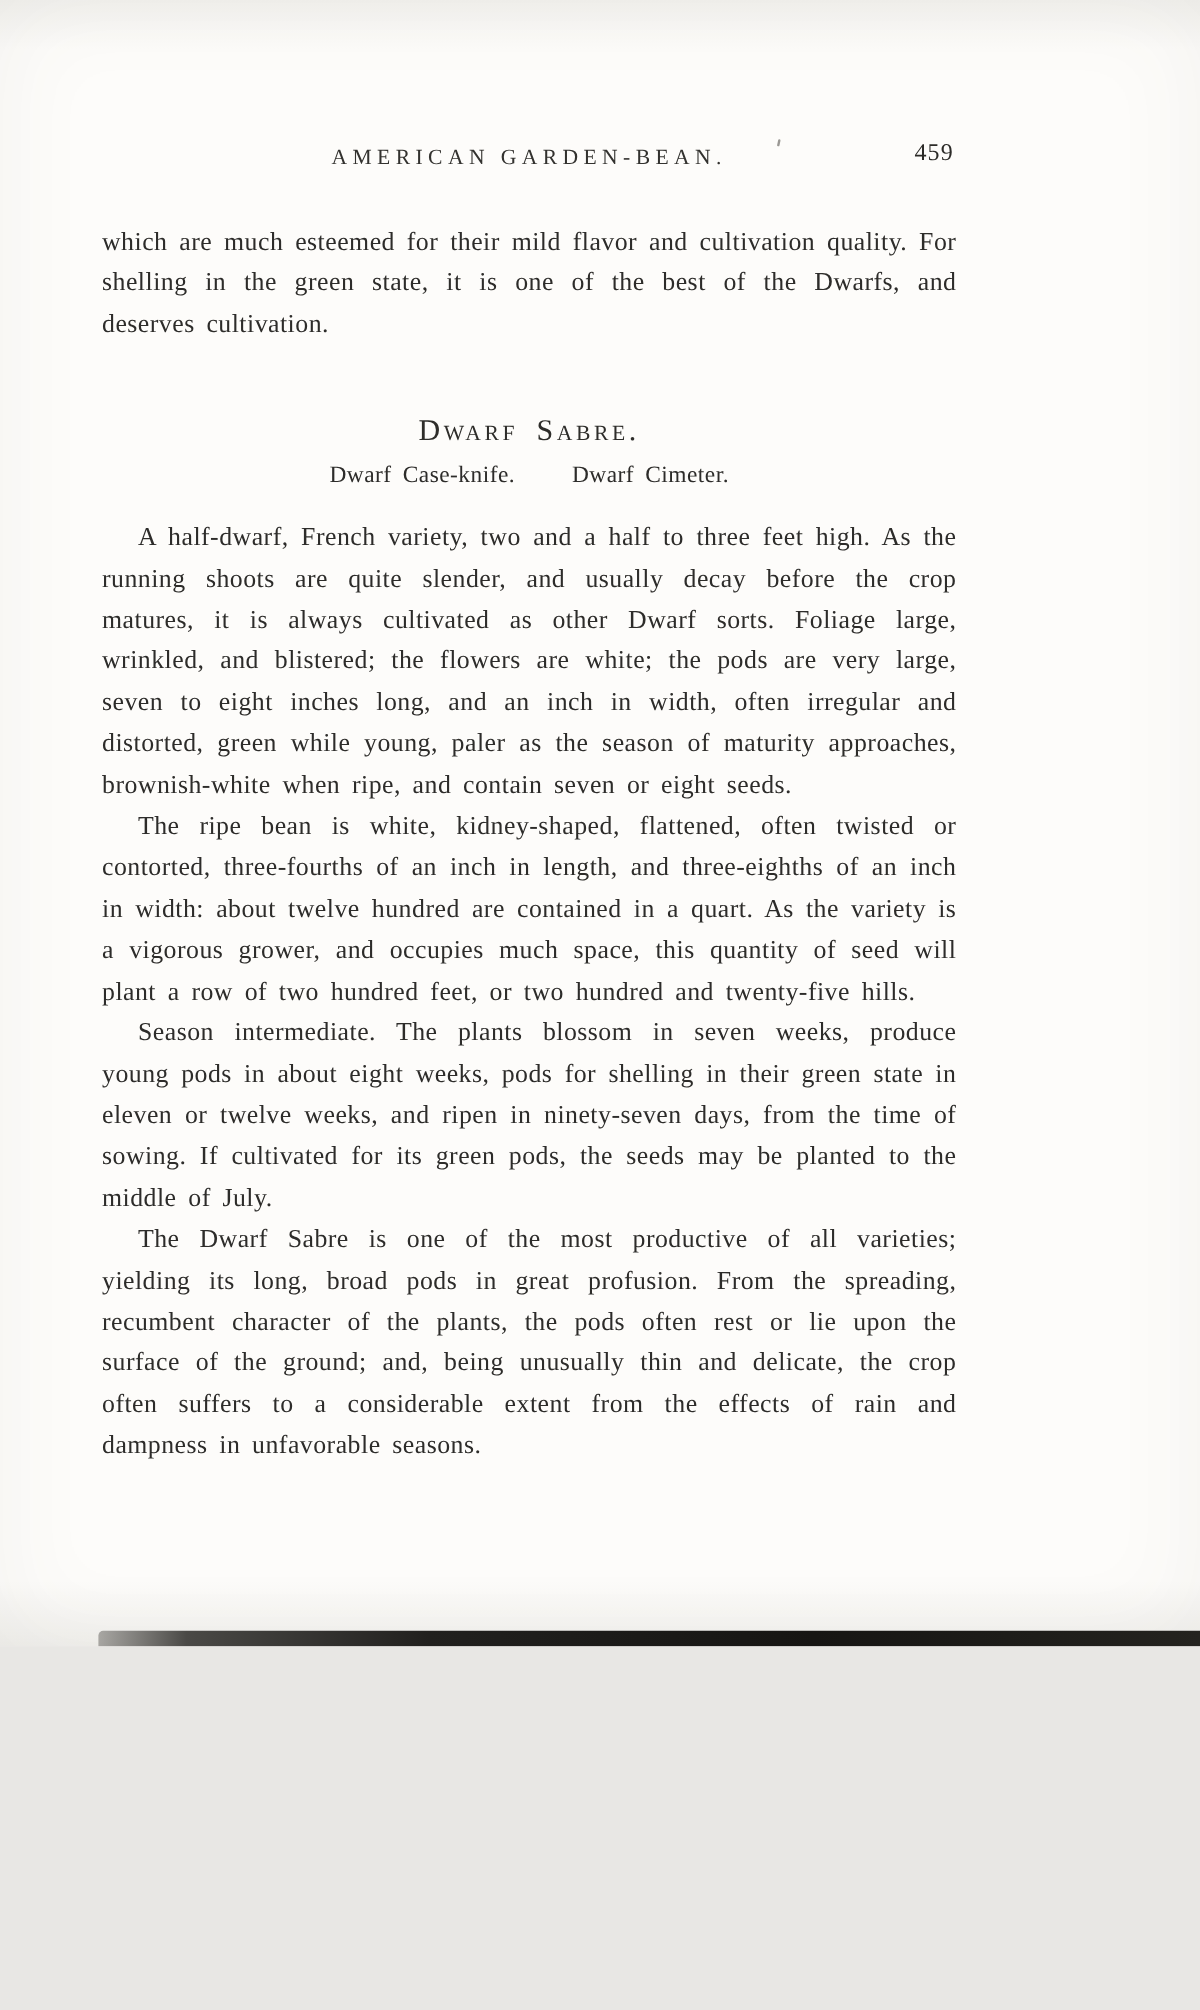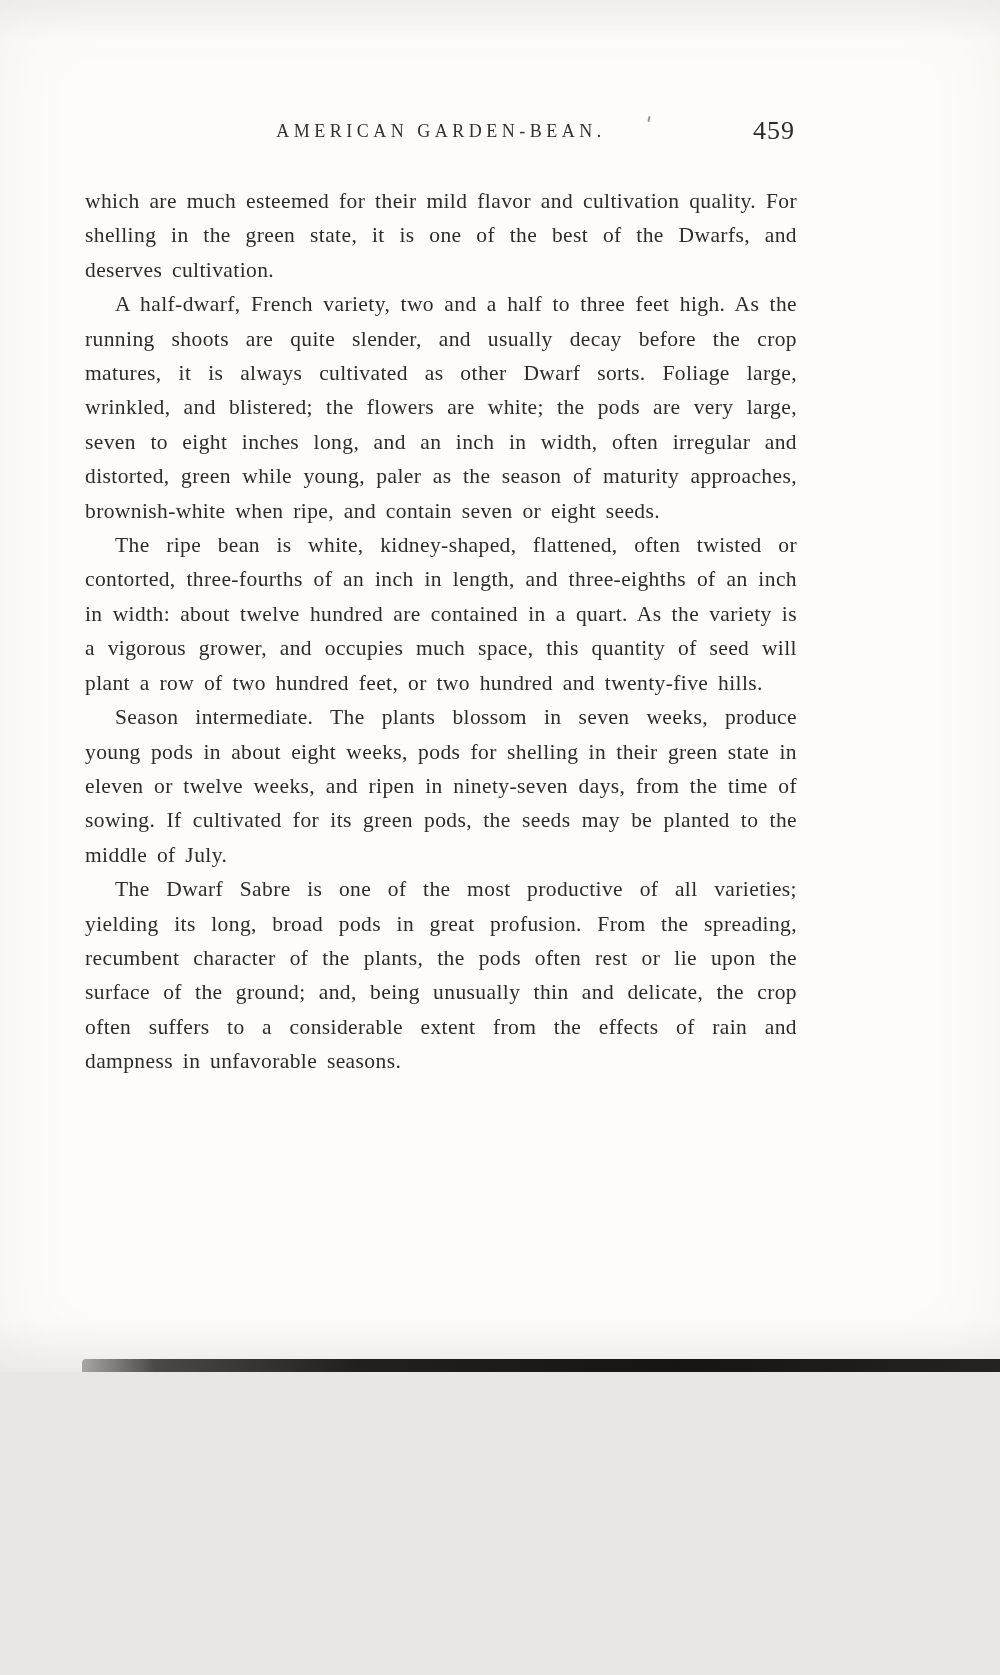--- a/index.html
+++ b/index.html
@@ -31,21 +31,21 @@
     text-align: center;
     font-size: 18px;
     letter-spacing: 4.5px;
     color: #33322f;
     padding-top: 5px;
   }
   .page-number {
     position: absolute;
     right: 2px;
     top: 0;
-    font-size: 26px;
+    font-size: 20px;
     letter-spacing: 1px;
     color: #2c2b28;
   }
   .page-body {
     position: absolute;
     top: 184px;
     left: 85px;
     width: 712px;
     font-size: 21.5px;
     line-height: 34.4px;
@@ -124,21 +124,26 @@
 
   <header class="page-header">
     <span class="running-title">AMERICAN GARDEN-BEAN.</span>
     <span class="page-number">459</span>
   </header>
 
   <main class="page-body">
 
     <p class="para no-indent">which are much esteemed for their mild flavor and cultivation quality.  For shelling in the green state, it is one of the best of the Dwarfs, and deserves cultivation.</p>
 
+    <h2 class="section-heading">Dwarf Sabre.</h2>
 
+    <p class="synonyms">
+      <span class="synonym">Dwarf Case-knife.</span>
+      <span class="synonym">Dwarf Cimeter.</span>
+    </p>
 
     <p class="para">A half-dwarf, French variety, two and a half to three feet high.  As the running shoots are quite slender, and usually decay before the crop matures, it is always cultivated as other Dwarf sorts.  Foliage large, wrinkled, and blistered; the flowers are white; the pods are very large, seven to eight inches long, and an inch in width, often irregular and distorted, green while young, paler as the season of maturity approaches, brownish-white when ripe, and contain seven or eight seeds.</p>
 
     <p class="para">The ripe bean is white, kidney-shaped, flattened, often twisted or contorted, three-fourths of an inch in length, and three-eighths of an inch in width: about twelve hundred are contained in a quart.  As the variety is a vigorous grower, and occupies much space, this quantity of seed will plant a row of two hundred feet, or two hundred and twenty-five hills.</p>
 
     <p class="para">Season intermediate.  The plants blossom in seven weeks, produce young pods in about eight weeks, pods for shelling in their green state in eleven or twelve weeks, and ripen in ninety-seven days, from the time of sowing.  If cultivated for its green pods, the seeds may be planted to the middle of July.</p>
 
     <p class="para">The Dwarf Sabre is one of the most productive of all varieties; yielding its long, broad pods in great profusion.  From the spreading, recumbent character of the plants, the pods often rest or lie upon the surface of the ground; and, being unusually thin and delicate, the crop often suffers to a considerable extent from the effects of rain and dampness in unfavorable seasons.</p>
 
   </main>

